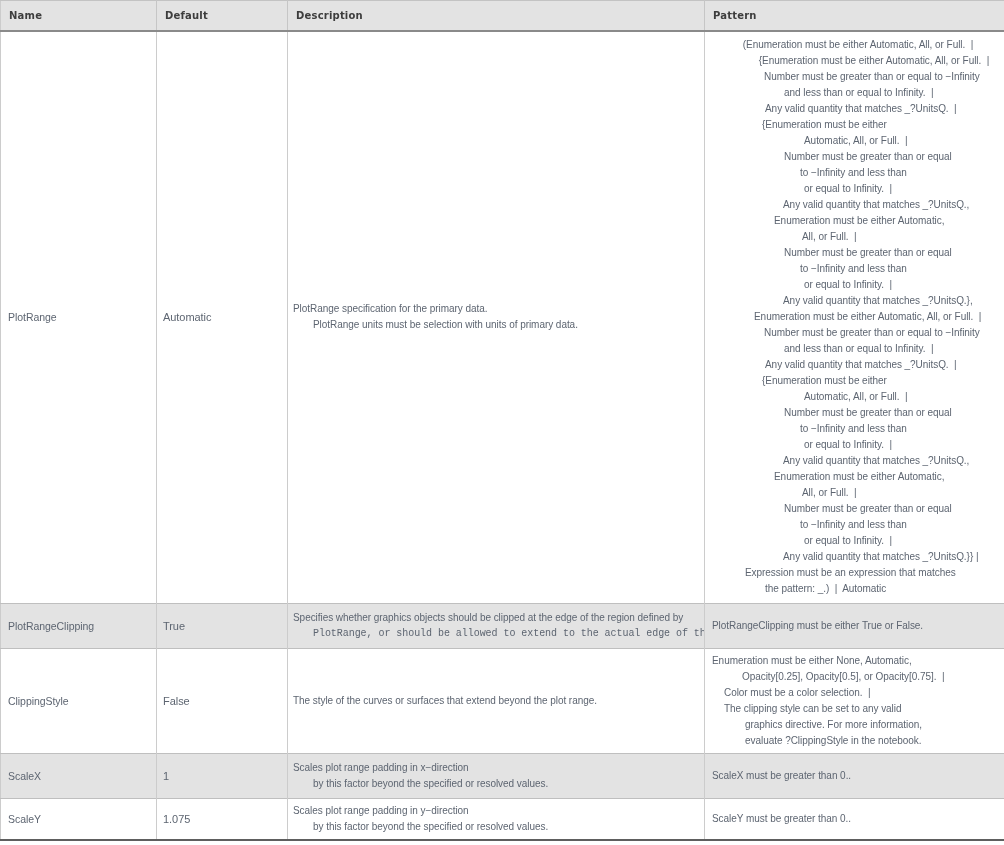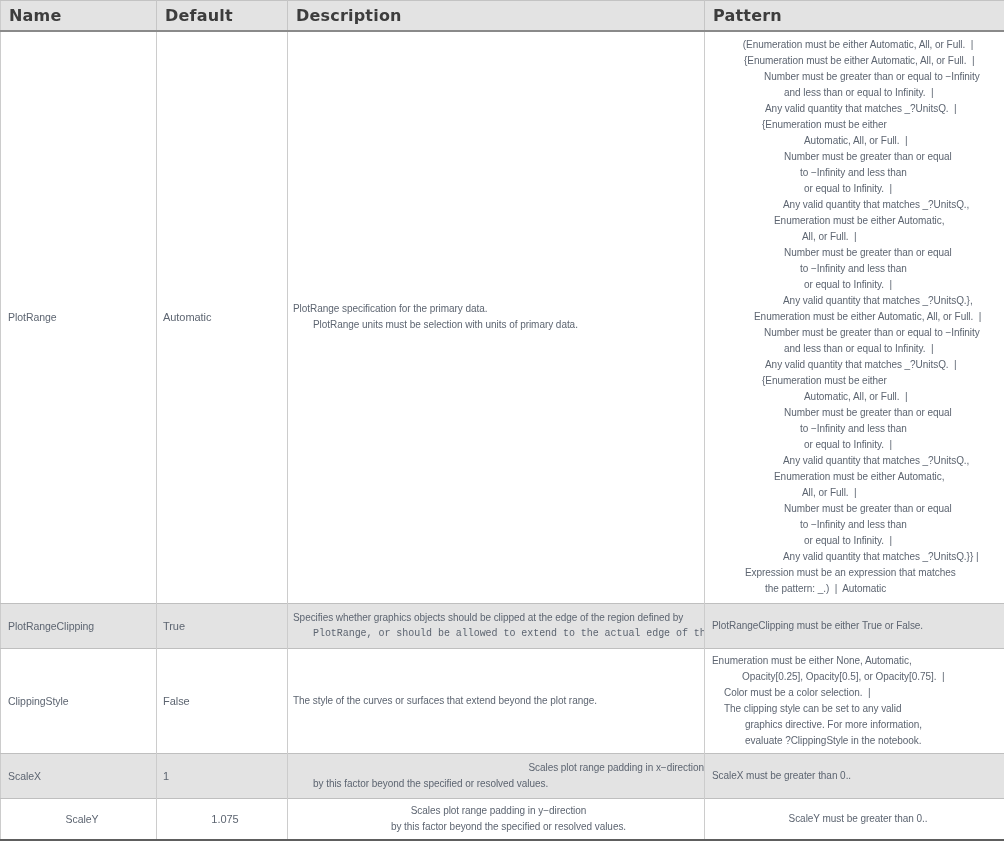--- a/index.html
+++ b/index.html
@@ -21,21 +21,21 @@
   col.c-name { width: 156px; }
   col.c-default { width: 131px; }
   col.c-desc { width: 417px; }
   col.c-pattern { width: 300px; }
 
   thead th {
     background: #e3e3e3;
     color: #3d3d3d;
     font-family: "DejaVu Sans", sans-serif;
     font-weight: bold;
-    font-size: 16px;
+    font-size: 10px;
     letter-spacing: 0.2px;
     text-align: left;
     vertical-align: middle;
     height: 29px;
     padding: 0 0 0 8px;
     border-bottom: 2px solid #8a8a8a;
     border-right: 1px solid #c6c6c6;
   }
   thead th:last-child { border-right: none; }
 
@@ -50,21 +50,21 @@
     border-top: 1px solid #bfbfbf;
     overflow: hidden;
   }
   tbody td:last-child { border-right: none; }
   tbody tr:nth-child(even) td { background: #e3e3e3; }
 
   tbody tr:nth-child(1) { height: 572px; }
   tbody tr:nth-child(2) { height: 45px; }
   tbody tr:nth-child(3) { height: 104px; }
   tbody tr:nth-child(4) { height: 45px; padding-left: 45px; }
-  tbody tr:nth-child(5) { height: 35px; text-align: center; }
+  tbody tr:nth-child(5) { height: 35px; }
 
   td.cell-name    { padding-left: 7px;  font-size: 10.5px; }
   td.cell-default { padding-left: 6px;  font-size: 11px; }
   td.cell-desc    { padding-left: 5px; }
   td.cell-pattern { padding-left: 7px; }
 
   .line {
     white-space: pre;
   }
 </style>
@@ -89,21 +89,21 @@
   <tbody>
       <tr>
     <td class="cell-name">PlotRange</td>
     <td class="cell-default">Automatic</td>
     <td class="cell-desc">
           <div class="line" style="padding-left: 0px;">PlotRange specification for the primary data.</div>
           <div class="line" style="padding-left: 20px;">PlotRange units must be selection with units of primary data.</div>
         </td>
     <td class="cell-pattern">
           <div class="line" style="padding-left: 0px; text-align: center;">(Enumeration must be either Automatic, All, or Full.  |</div>
-          <div class="line" style="padding-left: 32px;">{Enumeration must be either Automatic, All, or Full.  |</div>
+          <div class="line" style="padding-left: 32px; text-align: center;">{Enumeration must be either Automatic, All, or Full.  |</div>
           <div class="line" style="padding-left: 52px;">Number must be greater than or equal to −Infinity</div>
           <div class="line" style="padding-left: 72px;">and less than or equal to Infinity.  |</div>
           <div class="line" style="padding-left: 53px;">Any valid quantity that matches _?UnitsQ.  |</div>
           <div class="line" style="padding-left: 50px;">{Enumeration must be either</div>
           <div class="line" style="padding-left: 92px;">Automatic, All, or Full.  |</div>
           <div class="line" style="padding-left: 72px;">Number must be greater than or equal</div>
           <div class="line" style="padding-left: 88px;">to −Infinity and less than</div>
           <div class="line" style="padding-left: 92px;">or equal to Infinity.  |</div>
           <div class="line" style="padding-left: 71px;">Any valid quantity that matches _?UnitsQ.,</div>
           <div class="line" style="padding-left: 62px;">Enumeration must be either Automatic,</div>
@@ -155,21 +155,21 @@
           <div class="line" style="padding-left: 12px;">Color must be a color selection.  |</div>
           <div class="line" style="padding-left: 12px;">The clipping style can be set to any valid</div>
           <div class="line" style="padding-left: 33px;">graphics directive. For more information,</div>
           <div class="line" style="padding-left: 33px;">evaluate ?ClippingStyle in the notebook.</div>
         </td>
   </tr>
       <tr>
     <td class="cell-name">ScaleX</td>
     <td class="cell-default">1</td>
     <td class="cell-desc">
-          <div class="line" style="padding-left: 0px; text-align: right;">Scales plot range padding in x−direction</div>
+          <div class="line" style="padding-left: 0px;">Scales plot range padding in x−direction</div>
           <div class="line" style="padding-left: 20px;">by this factor beyond the specified or resolved values.</div>
         </td>
     <td class="cell-pattern">
           <div class="line" style="padding-left: 0px;">ScaleX must be greater than 0..</div>
         </td>
   </tr>
       <tr>
     <td class="cell-name">ScaleY</td>
     <td class="cell-default">1.075</td>
     <td class="cell-desc">

